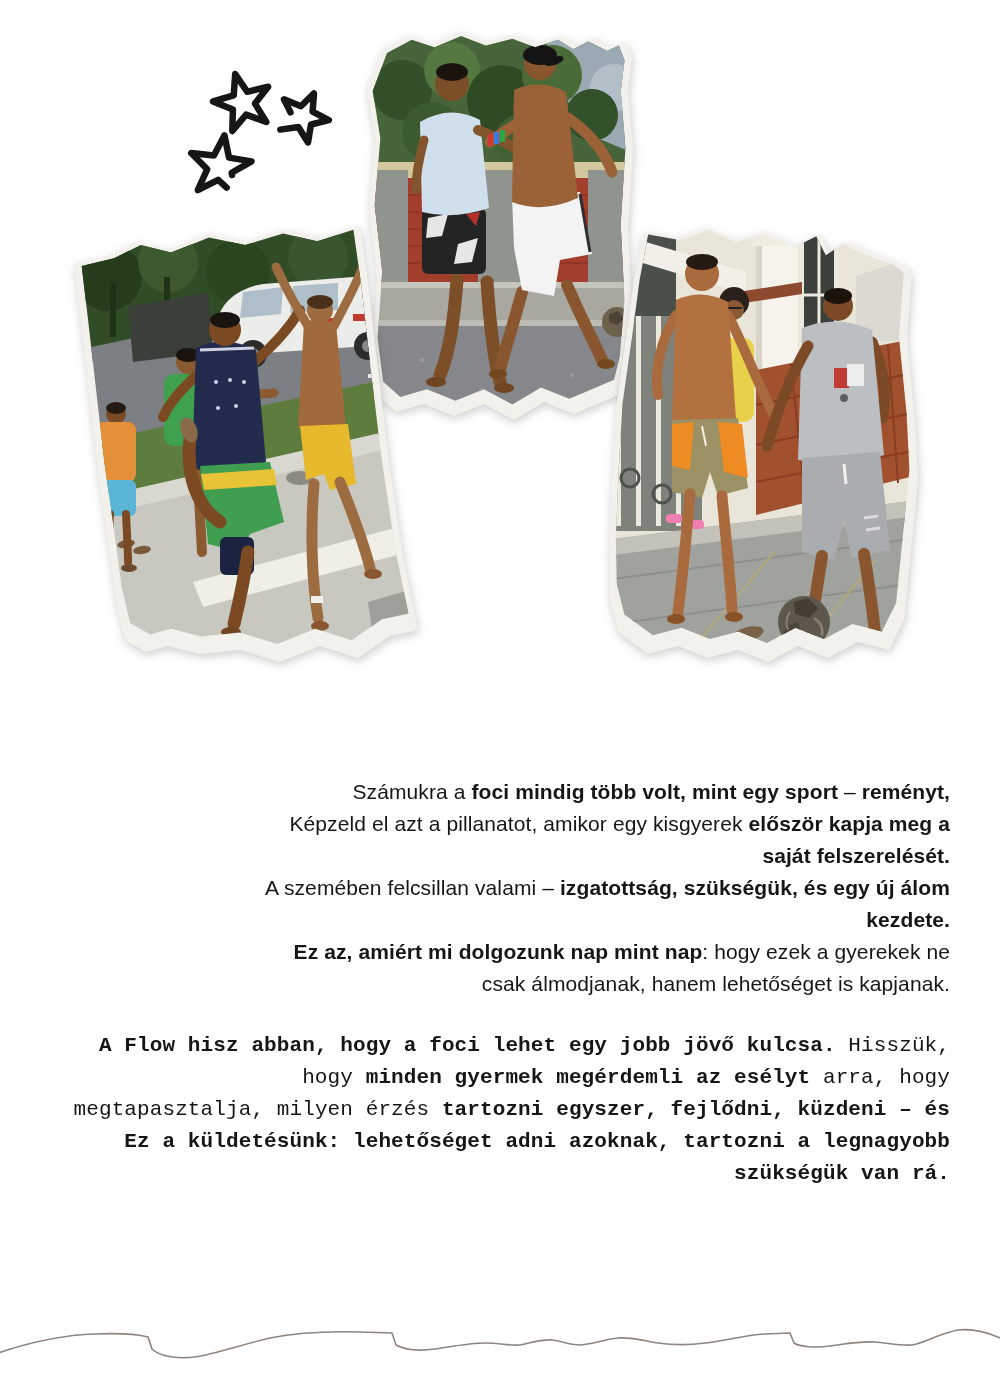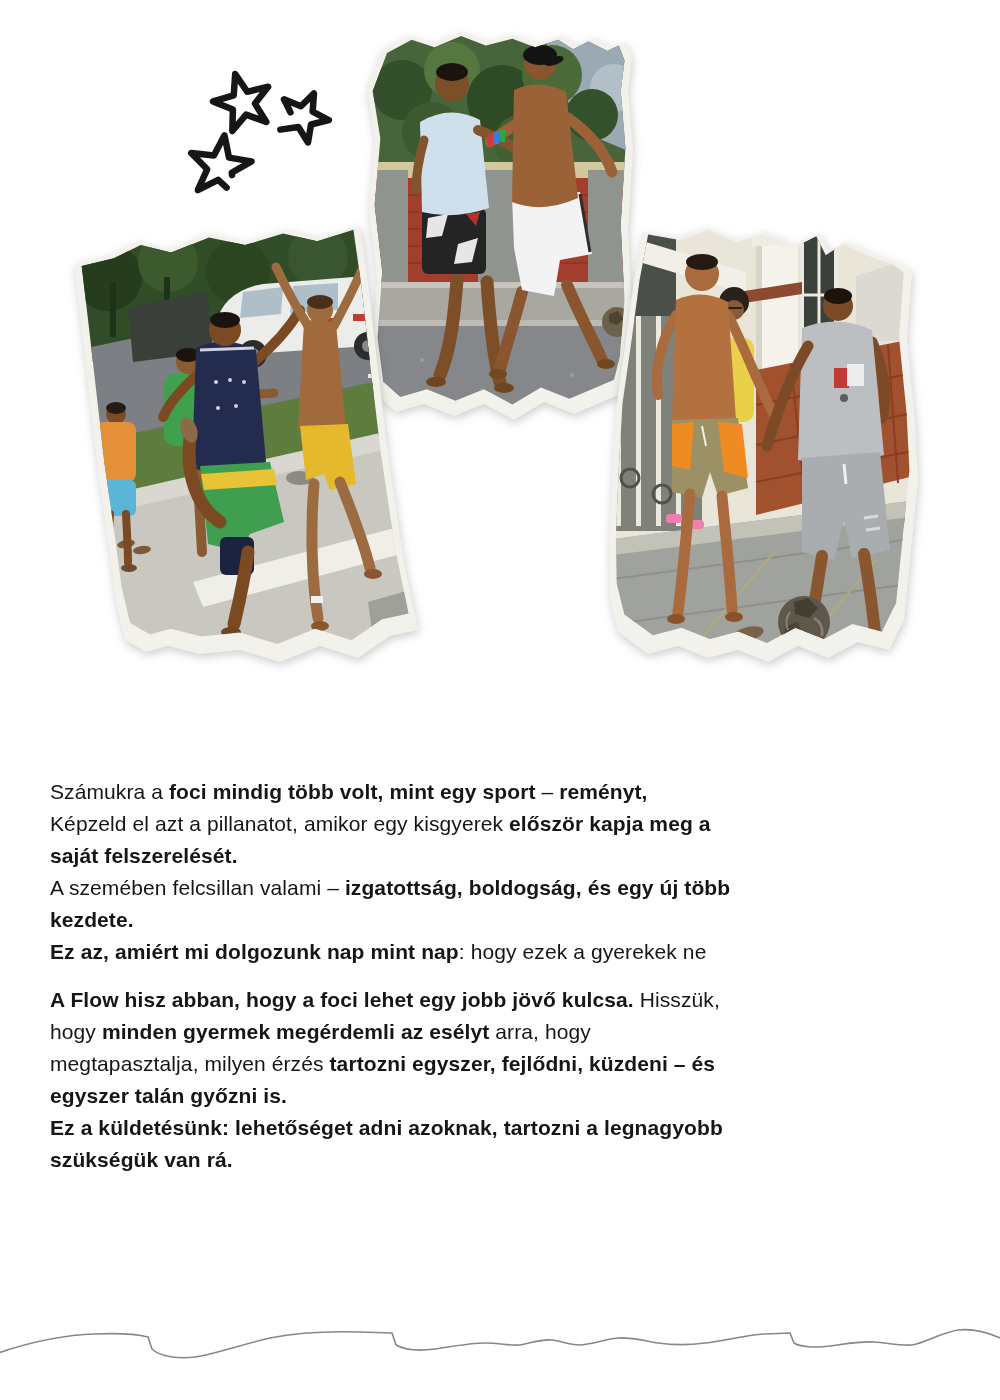--- a/index.html
+++ b/index.html
@@ -12,25 +12,25 @@
     background:var(--bg);color:var(--text);
     font-family:"Liberation Sans", sans-serif;
   }
   .collage{position:relative;width:1000px;height:700px;}
   .photo{position:absolute;filter:drop-shadow(1px 3px 5px rgba(0,0,0,0.20));}
   #photo-center{left:362px;top:30px;}
   #photo-left{left:68px;top:222px;}
   #photo-right{left:606px;top:220px;}
   .stars{position:absolute;left:178px;top:55px;}
   .text-section{
-    width:900px;margin:76px auto 0;text-align:left;
+    width:900px;margin:76px auto 0;text-align:right;
     font-size:21px;line-height:32px;letter-spacing:0.1px;
   }
   .para{margin:0;}
-  .para + .para{margin-top:16px;}
+  .para + .para{margin-top:30px;font-family:Liberation Mono, monospace;}
   .text-section .line{min-height:32px;white-space:nowrap;}
   .bold{font-weight:700;}
   .torn-line{position:absolute;left:0;top:1318px;}
 </style>
 </head>
 <body>
 
 <div class="collage">
 
   <svg class="stars" width="170" height="150" viewBox="0 0 170 150">
@@ -324,29 +324,29 @@
       </g>
     </g>
   </svg>
 </div>
 
 <div class="text-section">
   <div class="para">
       <div class="line"><span>Számukra a </span><span class="bold">foci mindig több volt, mint egy sport</span><span> – </span><span class="bold">reményt,</span></div>
       <div class="line"><span>Képzeld el azt a pillanatot, amikor egy kisgyerek </span><span class="bold">először kapja meg a</span></div>
       <div class="line"><span class="bold">saját felszerelését.</span></div>
-      <div class="line"><span>A szemében felcsillan valami – </span><span class="bold">izgatottság, boldogság, és egy új több</span></div>
+      <div class="line"><span>A szemében felcsillan valami – </span><span class="bold">izgatottság, szükségük, és egy új álom</span></div>
       <div class="line"><span class="bold">kezdete.</span></div>
       <div class="line"><span class="bold">Ez az, amiért mi dolgozunk nap mint nap</span><span>: hogy ezek a gyerekek ne</span></div>
+      <div class="line"><span>csak álmodjanak, hanem lehetőséget is kapjanak.</span></div>
     </div>
   <div class="para">
       <div class="line"><span class="bold">A Flow hisz abban, hogy a foci lehet egy jobb jövő kulcsa.</span><span> Hisszük,</span></div>
       <div class="line"><span>hogy </span><span class="bold">minden gyermek megérdemli az esélyt</span><span> arra, hogy</span></div>
       <div class="line"><span>megtapasztalja, milyen érzés </span><span class="bold">tartozni egyszer, fejlődni, küzdeni – és</span></div>
-      <div class="line"><span class="bold">egyszer talán győzni is.</span></div>
       <div class="line"><span class="bold">Ez a küldetésünk: lehetőséget adni azoknak, tartozni a legnagyobb</span></div>
       <div class="line"><span class="bold">szükségük van rá.</span></div>
     </div>
 </div>
 
 <svg class="torn-line" width="1000" height="70" viewBox="0 0 1000 70">
   <path fill="none" stroke="#8f857e" stroke-width="1.6" d="M-5,36 C30,24 60,17 95,16 C120,15 140,17 148,19 L152,31 C160,39 180,41 195,39 C215,36 240,27 270,20 C300,14 330,13 360,14 L392,15 L396,27 C405,32 420,33 435,31 C455,28 470,25 486,25 C500,25 510,28 520,27 C532,25 540,21 552,22 C562,23 568,27 580,27 C595,26 605,21 618,20 C632,19 645,23 658,25 C672,27 690,27 705,25 C725,23 745,17 765,16 L790,15 L794,25 C800,29 815,30 830,28 C845,26 860,23 875,24 C888,25 900,28 912,27 C925,25 940,15 958,12 C975,10 990,15 1005,22"></path>
 </svg>
 
 </body></html>

